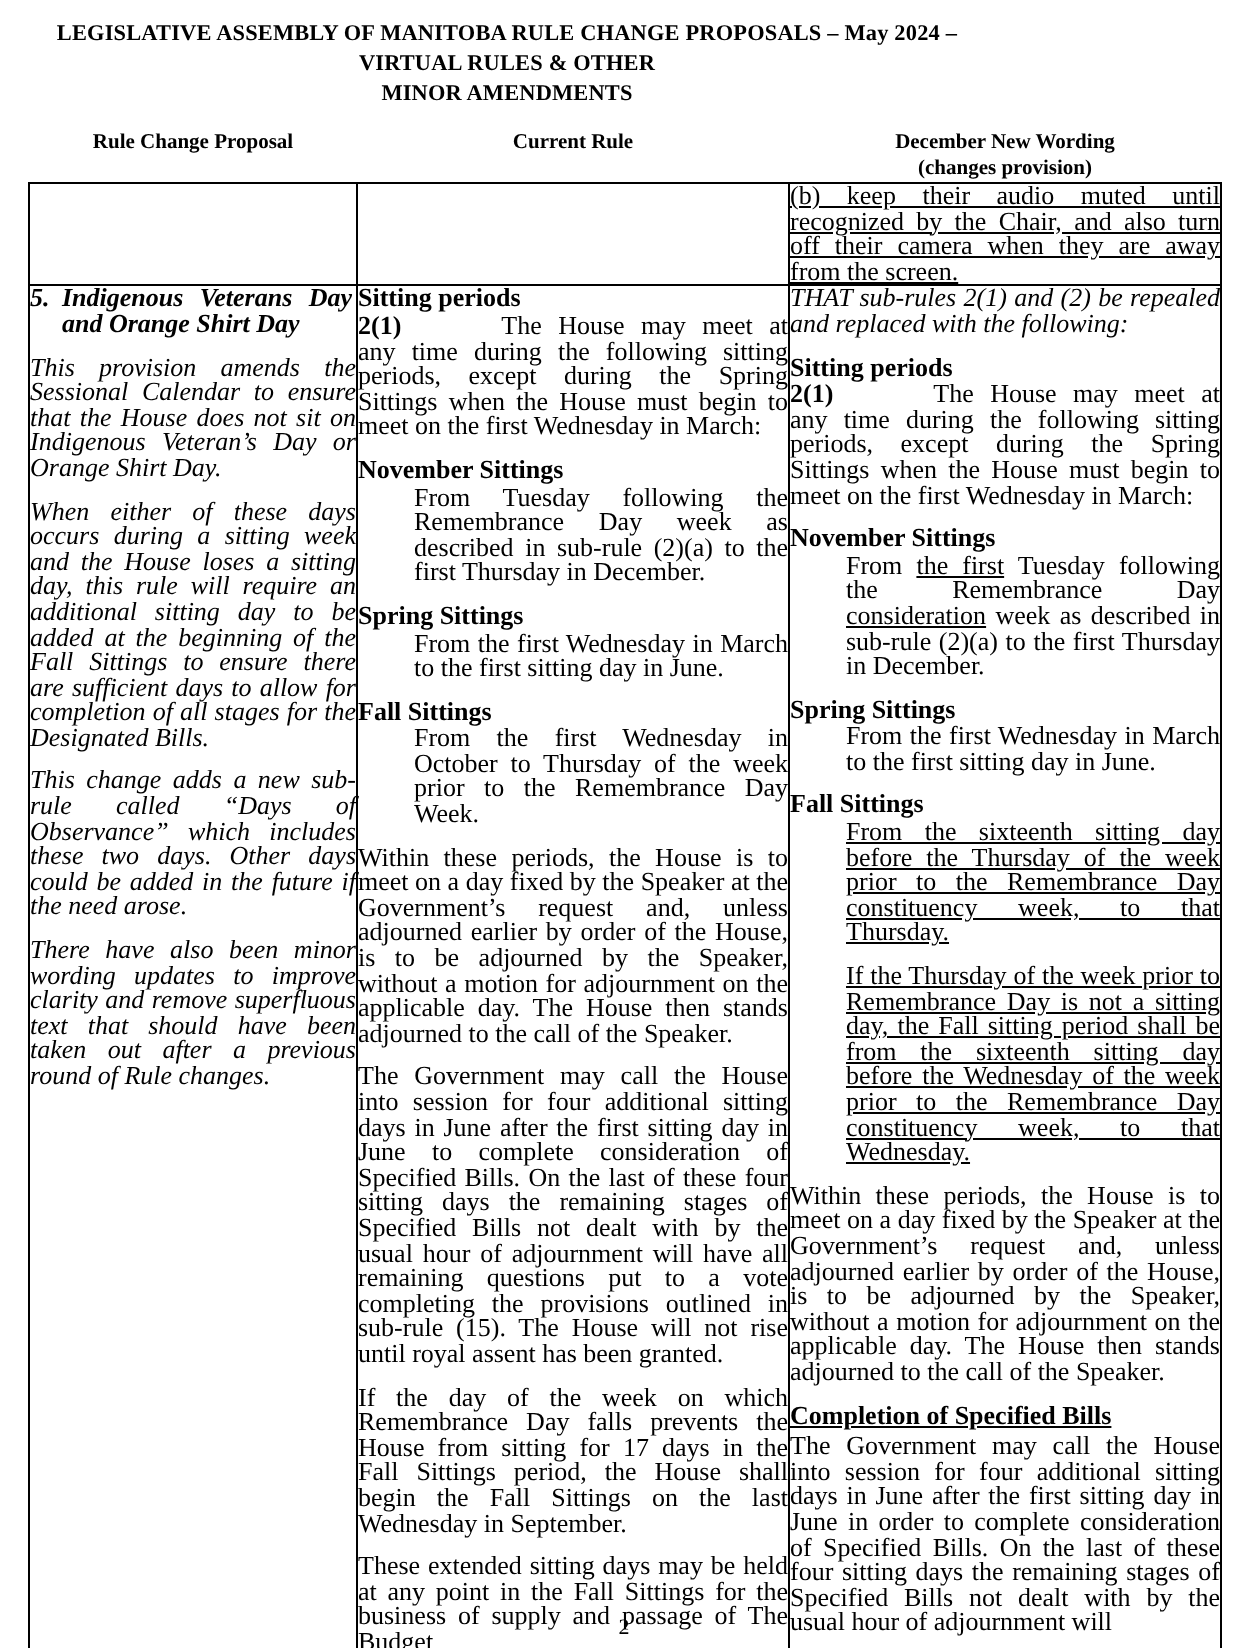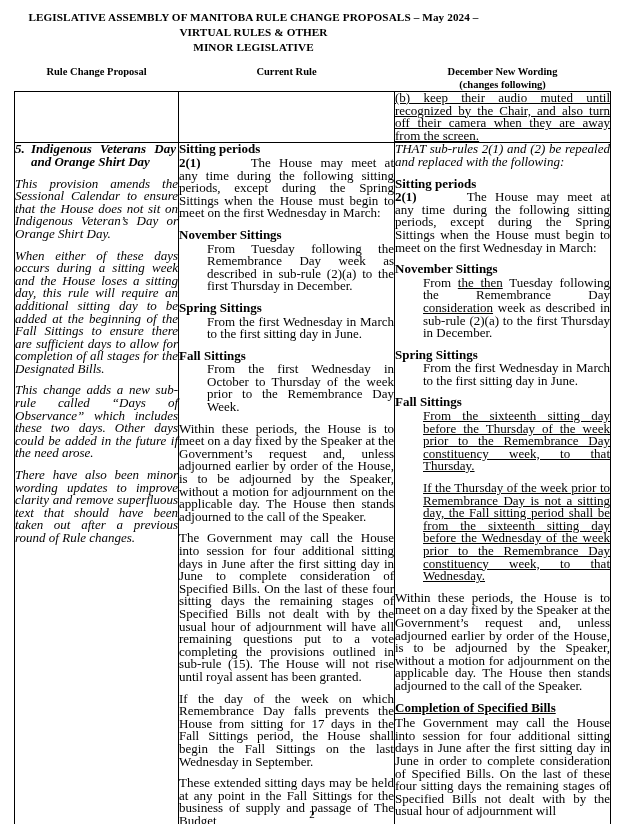--- a/index.html
+++ b/index.html
@@ -103,36 +103,36 @@
     font-size: 11px;
   }
 </style>
 </head>
 <body>
 
 <div class="page">
 
   <div class="doc-title">
     <span>LEGISLATIVE ASSEMBLY OF MANITOBA RULE CHANGE PROPOSALS – May 2024 – VIRTUAL RULES &amp; OTHER</span><br>
-    <span>MINOR LEGISLATIVE</span>
+    <span>MINOR AMENDMENTS</span>
   </div>
 
   <table class="main">
     <colgroup>
       <col style="width:164px">
       <col style="width:216px">
       <col style="width:216px">
     </colgroup>
     <thead>
       <tr>
         <th class="col-head">Rule Change Proposal</th>
         <th class="col-head">Current Rule</th>
         <th class="col-head">
           <span>December New Wording</span><br>
-          <span class="sub">(changes following)</span>
+          <span class="sub">(changes provision)</span>
         </th>
       </tr>
     </thead>
     <tbody>
       <tr>
         <td class="cell" style="height:46px"></td>
         <td class="cell"></td>
         <td class="cell">
           <p class="just u">(b)  keep their audio muted until recognized by the Chair, and also turn off their camera when they are away from the screen.</p>
         </td>
@@ -168,21 +168,21 @@
           <p class="just">If the day of the week on which Remembrance Day falls prevents the House from sitting for 17 days in the Fall Sittings period, the House shall begin the Fall Sittings on the last Wednesday in September.</p>
           <p class="just"><span>These extended sitting days may be held at any point in the Fall Sittings for the business of supply and passage of The Budget</span></p>
         </td>
 
         <td class="cell">
           <p class="i just">THAT sub-rules 2(1) and (2) be repealed and replaced with the following:</p>
           <p class="sub-head">Sitting periods</p>
           <p class="just"><span class="b">2(1)</span><span class="firstline-gap"></span><span>The House may meet at any time during the following sitting periods, except during the Spring Sittings when the House must begin to meet on the first Wednesday in March:</span></p>
 
           <p class="sub-head indent-1">November Sittings</p>
-          <p class="just indent-1"><span>From </span><span class="u">the then</span><span> Tuesday following the Remembrance Day </span><span class="u">consideration</span><span> week as described in sub-rule (2)(a) to the first Thursday in December.</span></p>
+          <p class="just indent-1"><span>From </span><span class="u">the first</span><span> Tuesday following the Remembrance Day </span><span class="u">consideration</span><span> week as described in sub-rule (2)(a) to the first Thursday in December.</span></p>
 
           <p class="sub-head indent-1">Spring Sittings</p>
           <p class="just indent-1">From the first Wednesday in March to the first sitting day in June.</p>
 
           <p class="sub-head indent-1">Fall Sittings</p>
           <p class="just indent-1 u">From the sixteenth sitting day before the Thursday of the week prior to the Remembrance Day constituency week, to that Thursday.</p>
           <p class="just indent-1 u">If the Thursday of the week prior to Remembrance Day is not a sitting day, the Fall sitting period shall be from the sixteenth sitting day before the Wednesday of the week prior to the Remembrance Day constituency week, to that Wednesday.</p>
 
           <p class="just">Within these periods, the House is to meet on a day fixed by the Speaker at the Government’s request and, unless adjourned earlier by order of the House, is to be adjourned by the Speaker, without a motion for adjournment on the applicable day.  The House then stands adjourned to the call of the Speaker.</p>
 

